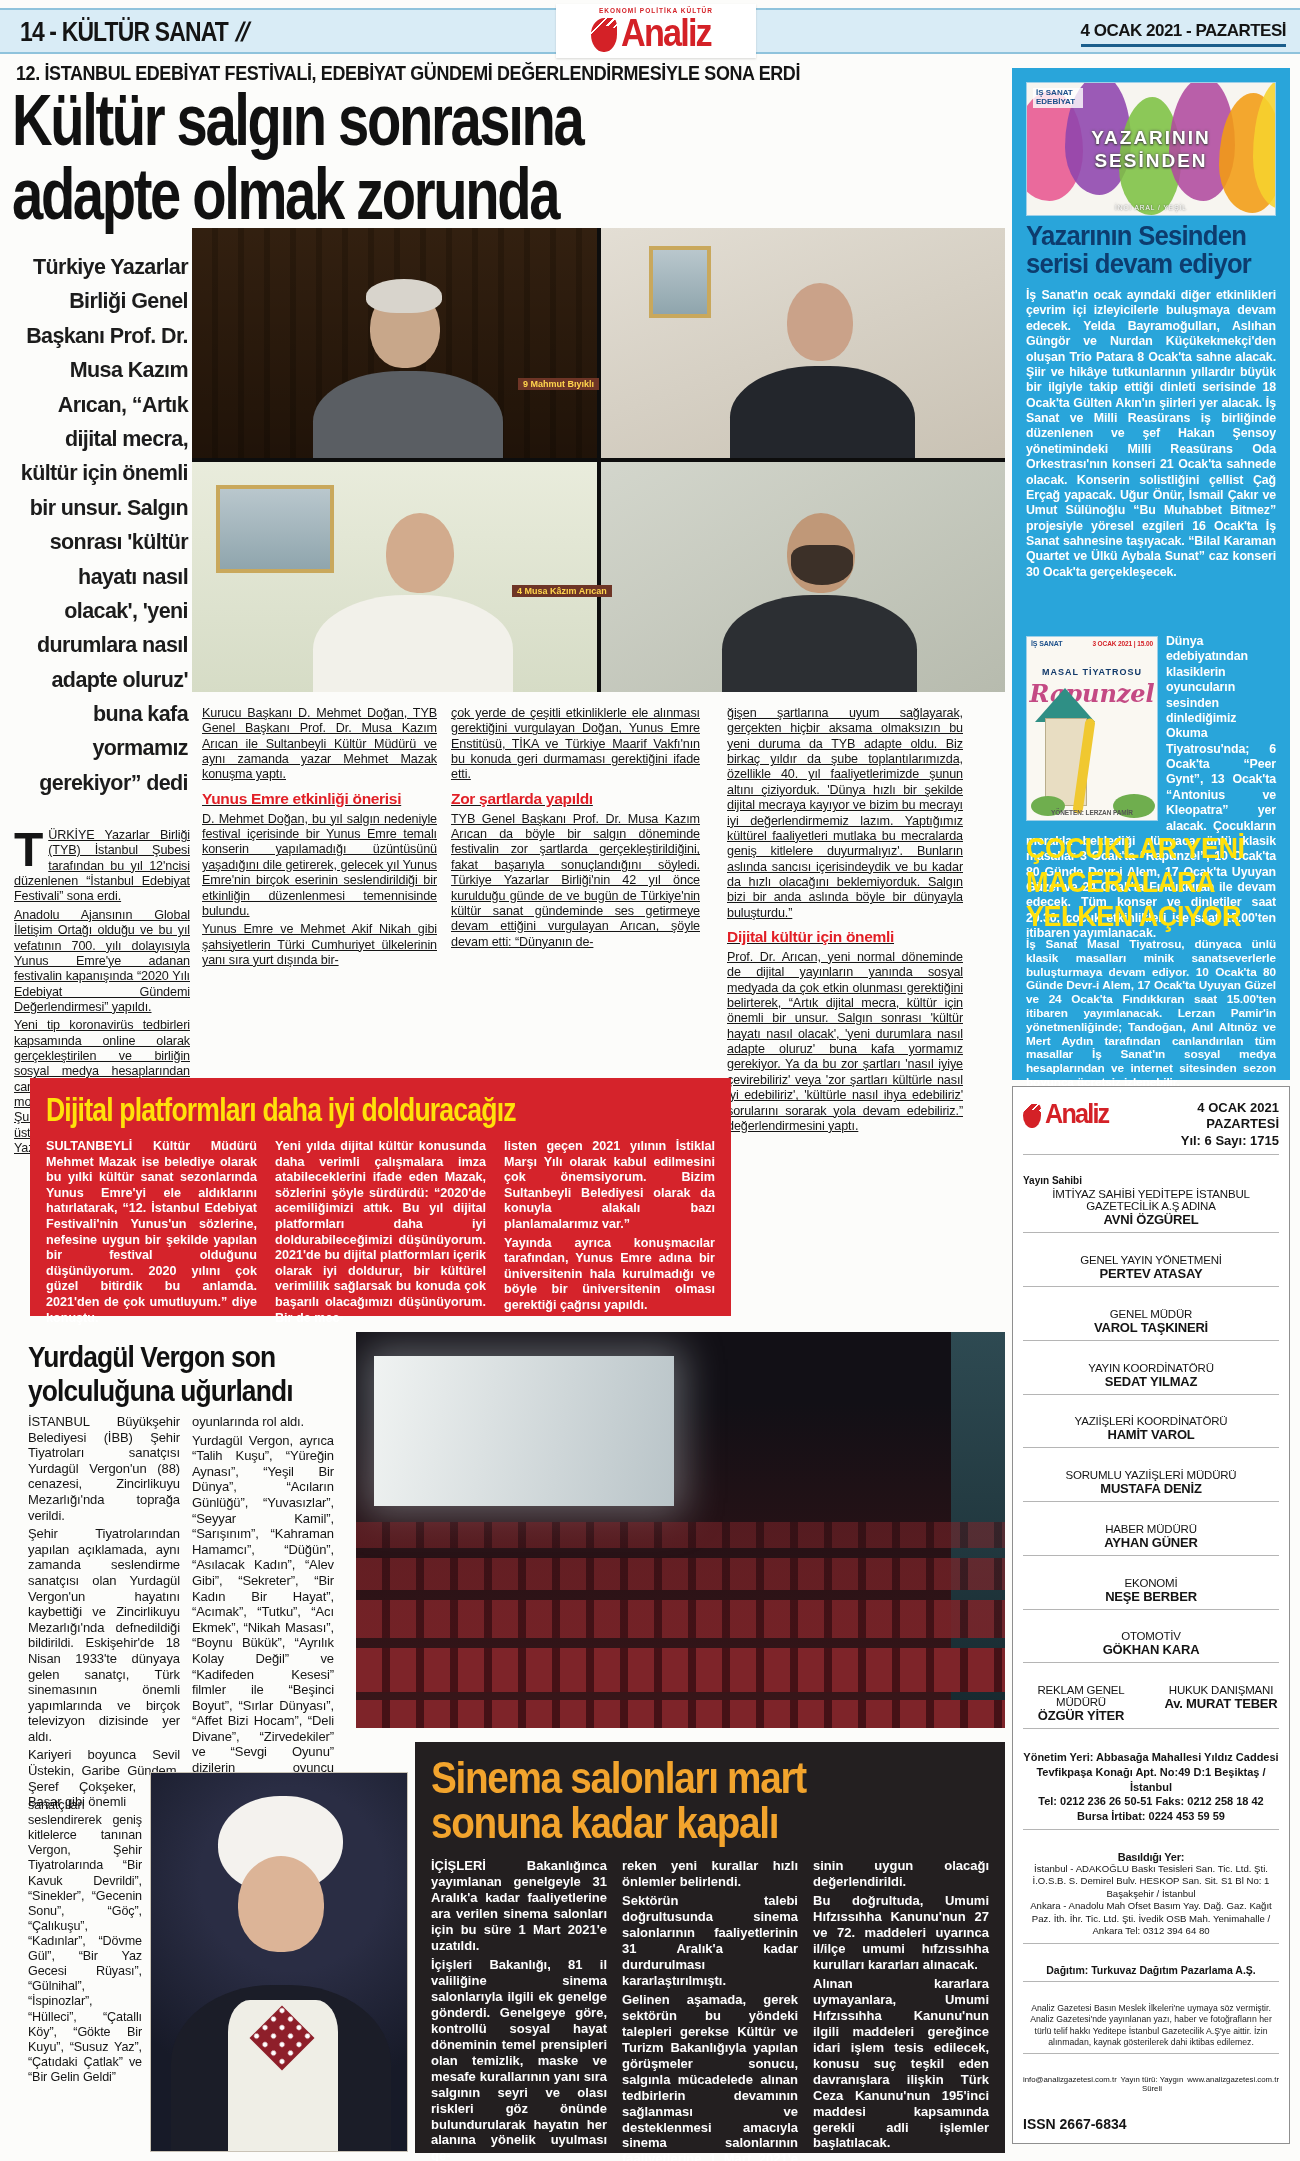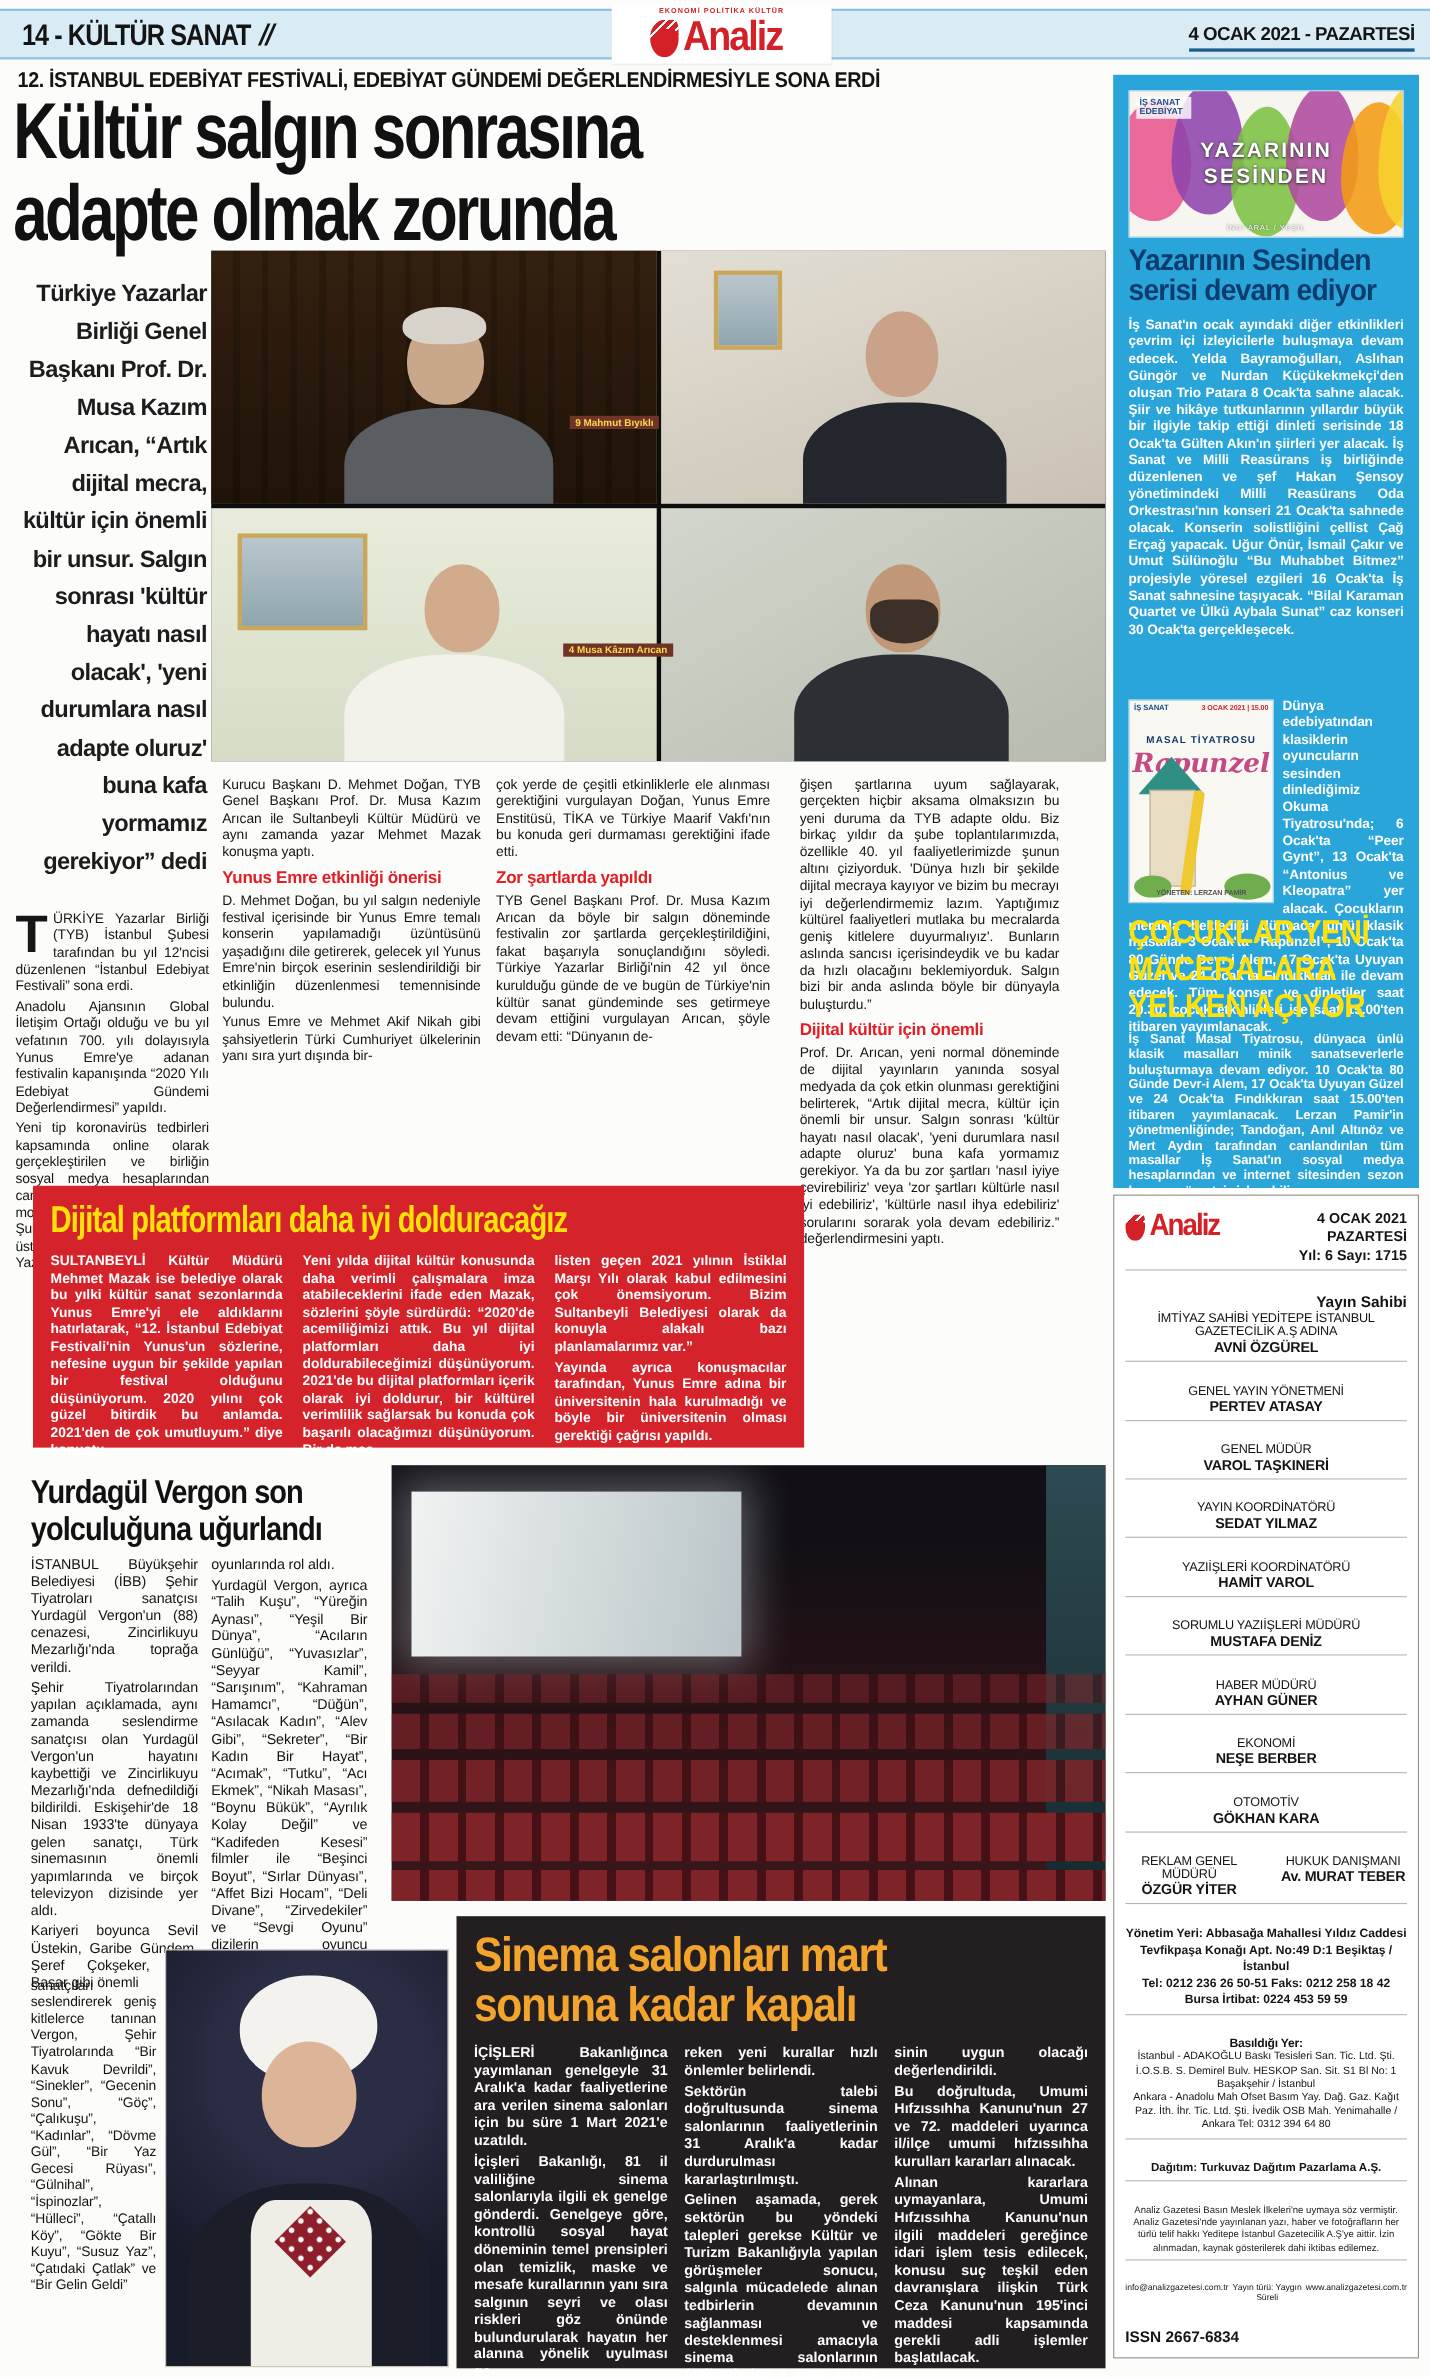--- a/index.html
+++ b/index.html
@@ -26,21 +26,21 @@
         padding-bottom:3px;letter-spacing:-.5px;}
   
   .kicker{left:16px;top:62px;font-size:19.5px;font-weight:bold;letter-spacing:-.4px;
         transform:scaleX(.92);transform-origin:0 0;white-space:nowrap;}
   .headline{font-weight:800;font-size:72px;line-height:1;letter-spacing:-3px;
         transform:scaleX(.78);transform-origin:0 0;white-space:nowrap;color:#111;}
   .h-l1{left:12px;top:84px;} .h-l2{left:12px;top:158px;}
   
   .lede{left:14px;top:250px;width:174px;font-size:21.5px;font-weight:bold;line-height:1.6;
         text-align:right;color:#1c1c1c;letter-spacing:-.6px;}
-  .bodycol{font-size:12.6px;line-height:1.22;text-align:justify;letter-spacing:-.1px;color:#161616;}
+  .bodycol{font-size:12.6px;line-height:1.22;text-align:justify;letter-spacing:-.1px;color:#161616;text-decoration:underline;}
   .bodycol p{margin:0 0 3px;}
   .subhead{color:#e21f26;font-weight:bold;font-size:15.5px;margin:7px 0 3px;text-indent:0;
         letter-spacing:-.3px;}
   .dropcap{float:left;font-size:48px;line-height:.78;font-weight:bold;margin:3px 5px 0 0;}
   
   .vc{left:192px;top:228px;width:813px;height:464px;background:#0d0d0d;
       display:grid;grid-template-columns:1fr 1fr;grid-template-rows:1fr 1fr;gap:4px;}
   .tile{position:relative;overflow:hidden;}
   .t-tl{background:repeating-linear-gradient(90deg,#6a5138 0 20px,#57422a 20px 26px),
         linear-gradient(#7a6549,#4c3b26);background-blend-mode:multiply;}
@@ -129,21 +129,21 @@
   .imp-top{display:flex;justify-content:space-between;align-items:flex-start;text-align:left;}
   .imp-date{text-align:right;font-weight:bold;font-size:13px;line-height:1.25;}
   .imp-label{font-size:11.5px;letter-spacing:-.2px;}
   .imp-name{font-size:13px;font-weight:bold;letter-spacing:-.2px;}
   .imp-duo{display:flex;gap:24px;}
   .imp-duo > div{flex:1;}
   .imp-small{font-size:9.6px;line-height:1.3;}
   .imp-legal{font-size:8.7px;line-height:1.3;text-align:center;color:#222;}
   .imp-bottom{display:flex;justify-content:space-between;font-size:7.8px;border-bottom:none;}
   .issn{font-size:14px;font-weight:bold;text-align:left;border-bottom:none;padding-top:2px;}
-  .owner-label{text-align:right;font-weight:bold;font-size:14px;margin-bottom:2px;}
+  .owner-label{text-align:left;font-weight:bold;font-size:10px;margin-bottom:2px;}
 </style>
 </head>
 <body>
 
 <div class="page">
 
   <div class="abs band"></div>
   <div class="abs section-title">
     <span>14 - KÜLTÜR SANAT</span><span class="slashes">//</span>
   </div>

